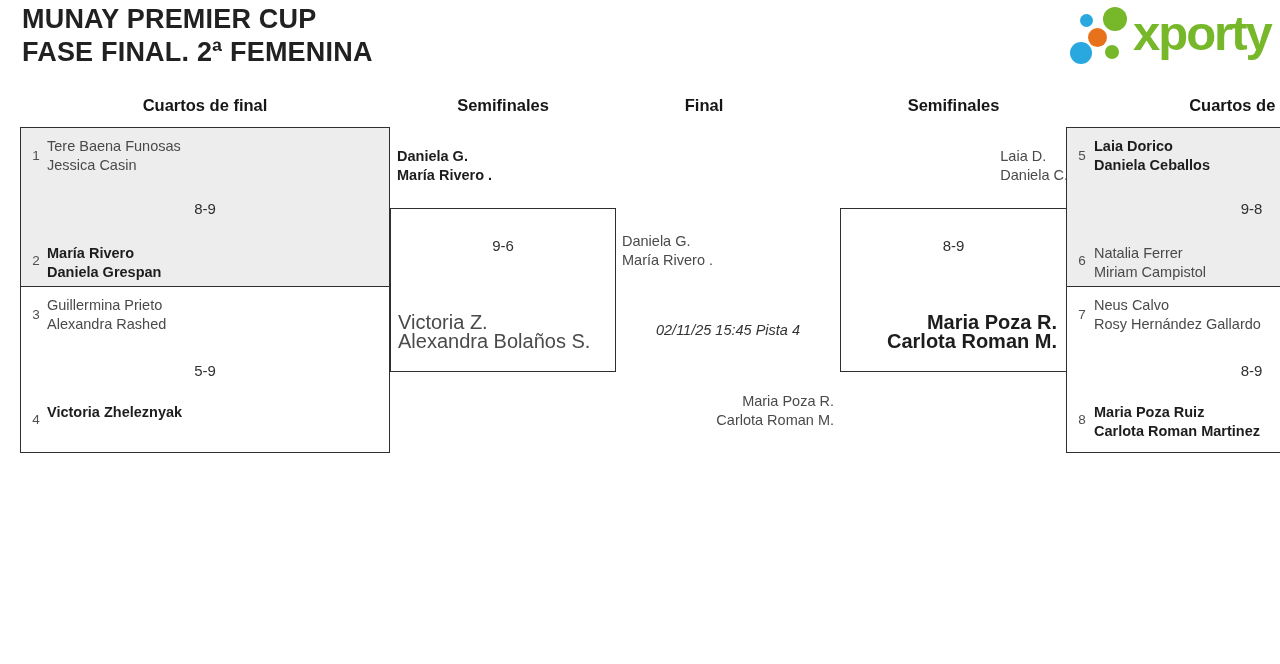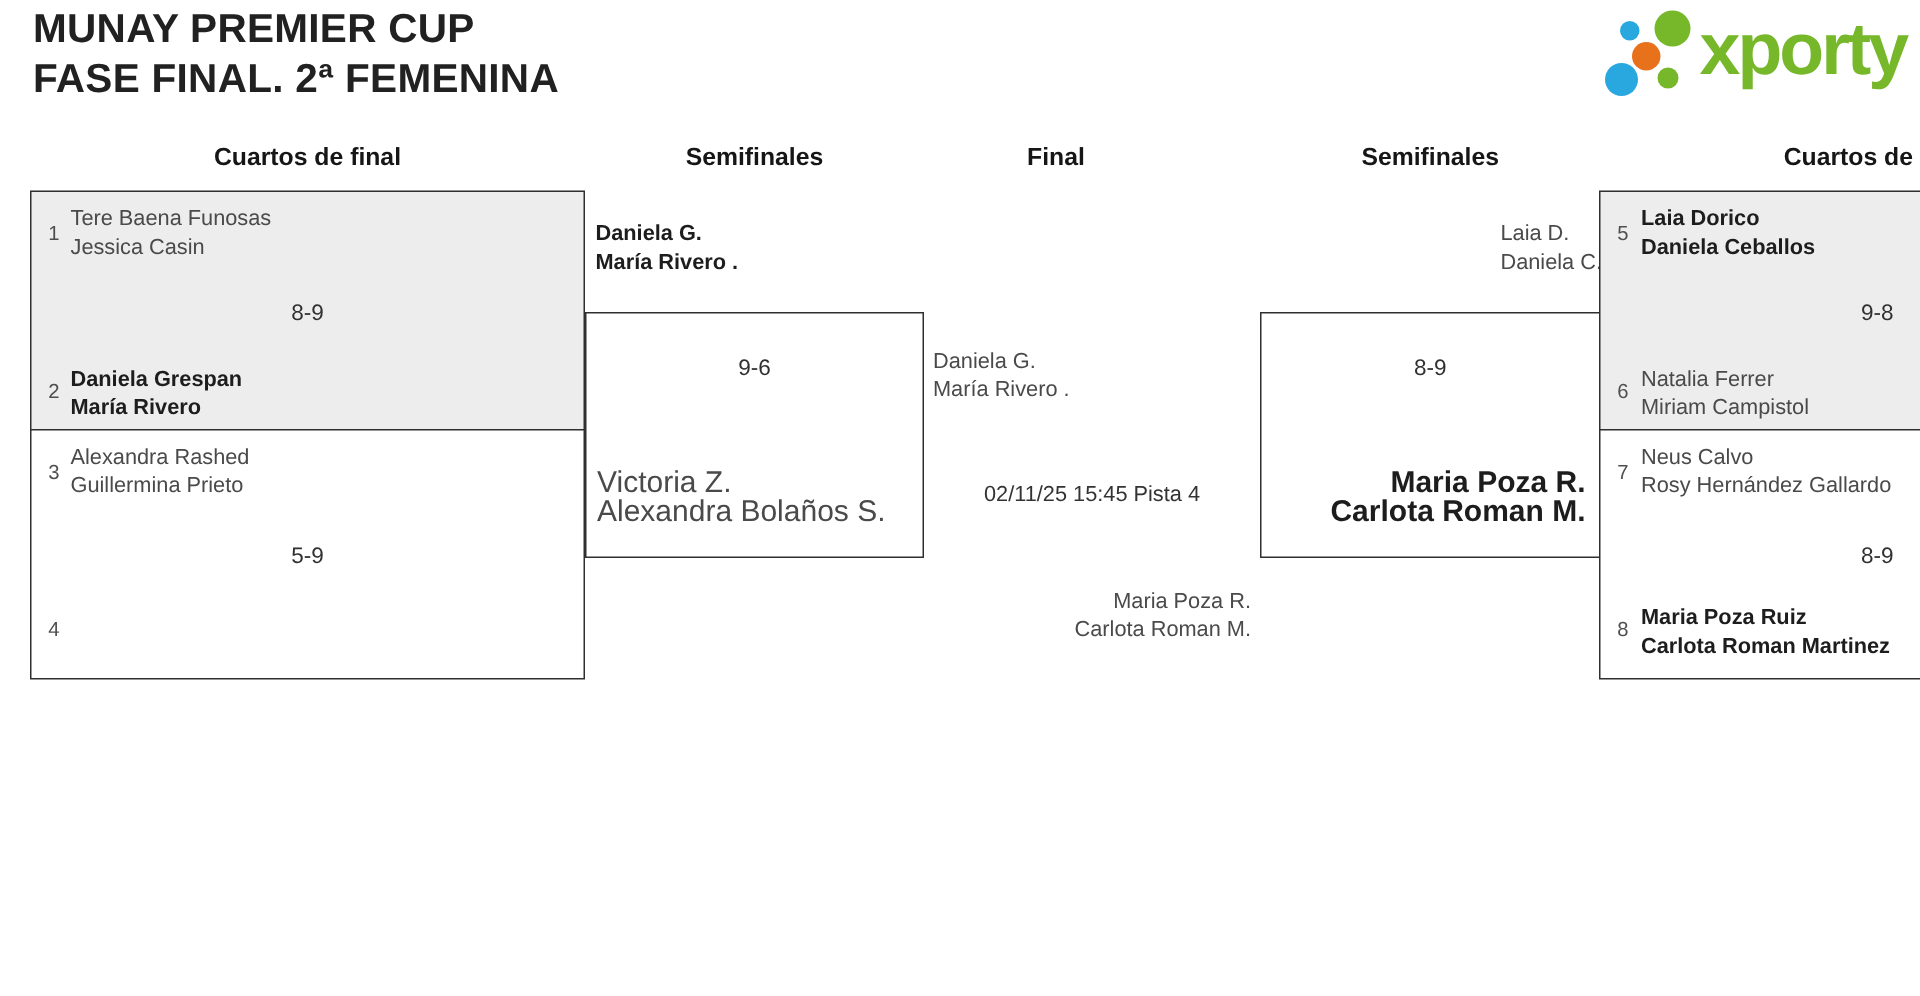--- a/index.html
+++ b/index.html
@@ -88,21 +88,21 @@
     position:absolute;font-size:14.5px;line-height:18.5px;
     color:var(--name-regular);white-space:nowrap;
   }
   .float-label.winner{font-weight:700;color:var(--name-winner);}
   .sfl-top{left:377px;top:147px;}
   .sfr-top{right:232px;top:147px;text-align:left;}
   .final-top{left:602px;top:232px;}
   .final-bottom{right:466px;top:392px;text-align:right;}
   .final-info{
     position:absolute;left:596px;width:224px;top:322px;text-align:center;
-    font-size:14.5px;color:#333;white-space:nowrap;
+    font-size:14.5px;color:#333;white-space:nowrap;font-style:italic;
   }
 </style>
 </head>
 <body>
 
 <div class="stage">
 
   <div class="title">
     <div>MUNAY PREMIER CUP</div>
     <div>FASE FINAL. 2ª FEMENINA</div>
@@ -125,34 +125,35 @@
 
   <div class="match-box gray qfl1">
     <span class="seed s-top">1</span>
     <div class="team t-top">
       <div>Tere Baena Funosas</div>
       <div>Jessica Casin</div>
     </div>
     <div class="score">8-9</div>
     <span class="seed s-bottom">2</span>
     <div class="team t-bottom winner">
+      <div>María Rivero</div>
       <div>Daniela Grespan</div>
-      <div>María Rivero</div>
     </div>
   </div>
 
   <div class="match-box qfl2">
     <span class="seed s-top">3</span>
     <div class="team t-top">
+      <div>Guillermina Prieto</div>
       <div>Alexandra Rashed</div>
-      <div>Guillermina Prieto</div>
     </div>
     <div class="score">5-9</div>
     <span class="seed s-bottom">4</span>
     <div class="team t-bottom winner">
+      <div>Victoria Zheleznyak</div>
     </div>
   </div>
 
   <div class="match-box sfl">
     <div class="score">9-6</div>
     <div class="sf-bottom">
       <div>Victoria Z.</div>
       <div>Alexandra Bolaños S.</div>
     </div>
   </div>

